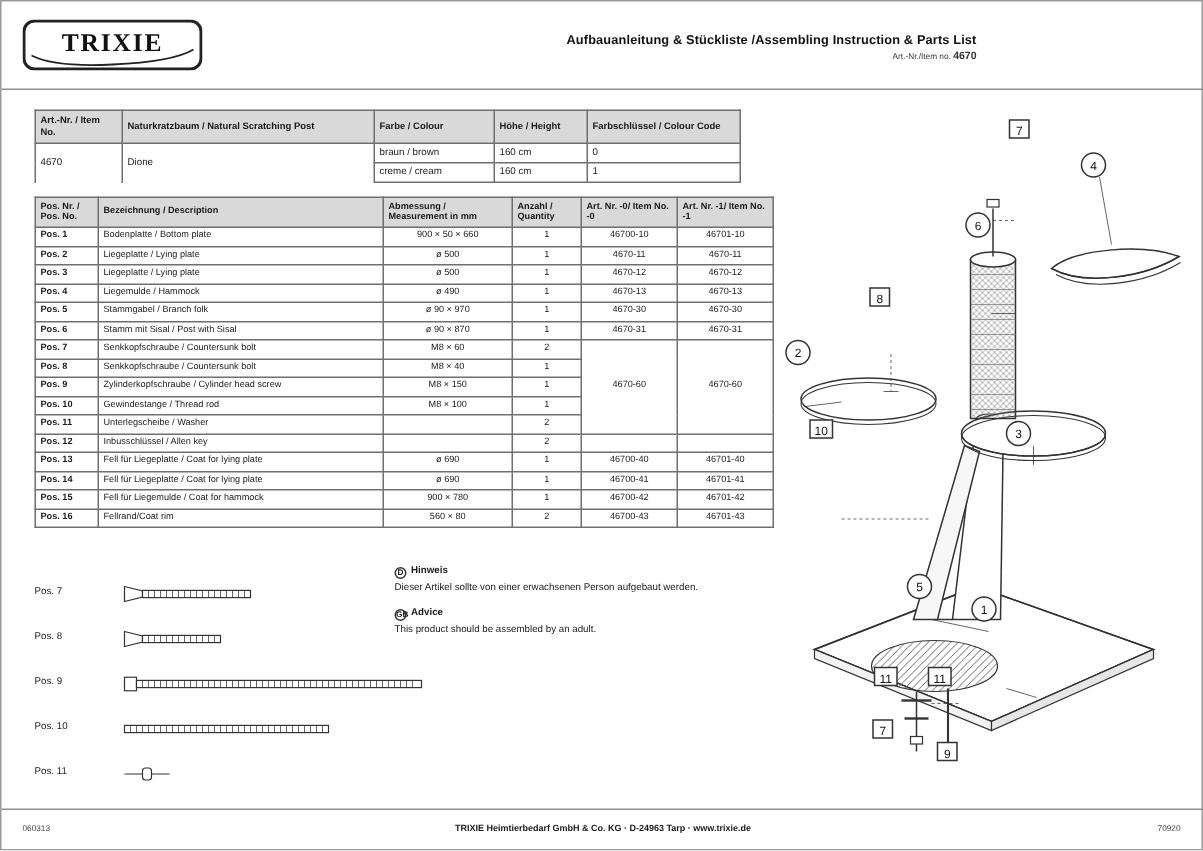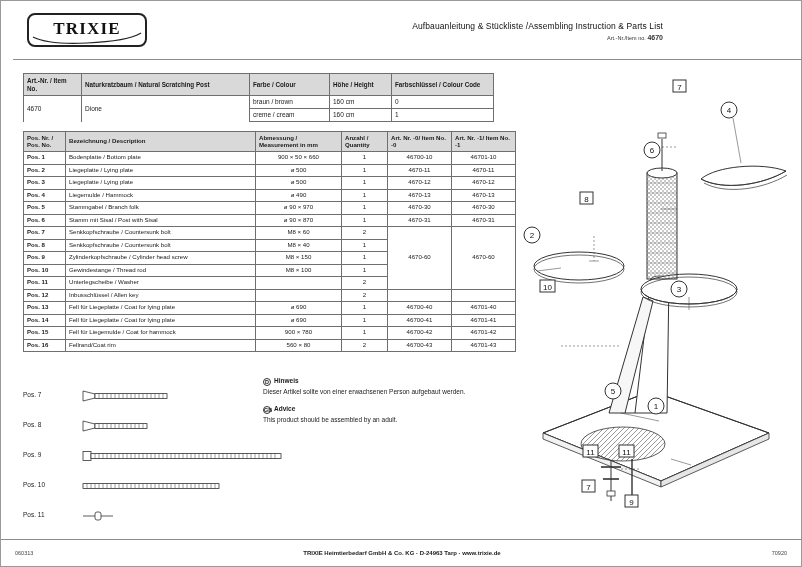--- a/index.html
+++ b/index.html
@@ -13,30 +13,30 @@
     overflow: hidden;
   }
   .page {
     position: absolute; left:0; top:0; width:802px; height:567px;
     border: 1px solid #9a9a9a;
     background:#fff;
   }
 
   
   .header {
-    position:absolute; left:12px; top:0; width:664px; height:58px;
+    position:absolute; left:0; top:0; width:664px; height:58px;
   }
   .logo {
     position:absolute; left:14px; top:12px; width:120px; height:34px;
   }
   .logo svg { display:block; }
 
   .hdr-title {
     position:absolute; right:14px; top:20px;
-    font-size:8.5px; font-weight:normal; letter-spacing:.1px;
+    font-size:8.5px; font-weight:bold; letter-spacing:.1px;
     text-align:left; color:#111;
   }
   .hdr-sub {
     position:absolute; right:14px; top:33px;
     font-size:5.5px; color:#333; text-align:right;
   }
   .hdr-sub b { font-size:7px; }
   .hdr-rule {
     position:absolute; left:0; top:58px; width:802px;
     border-top:1px solid #8d8d8d;

